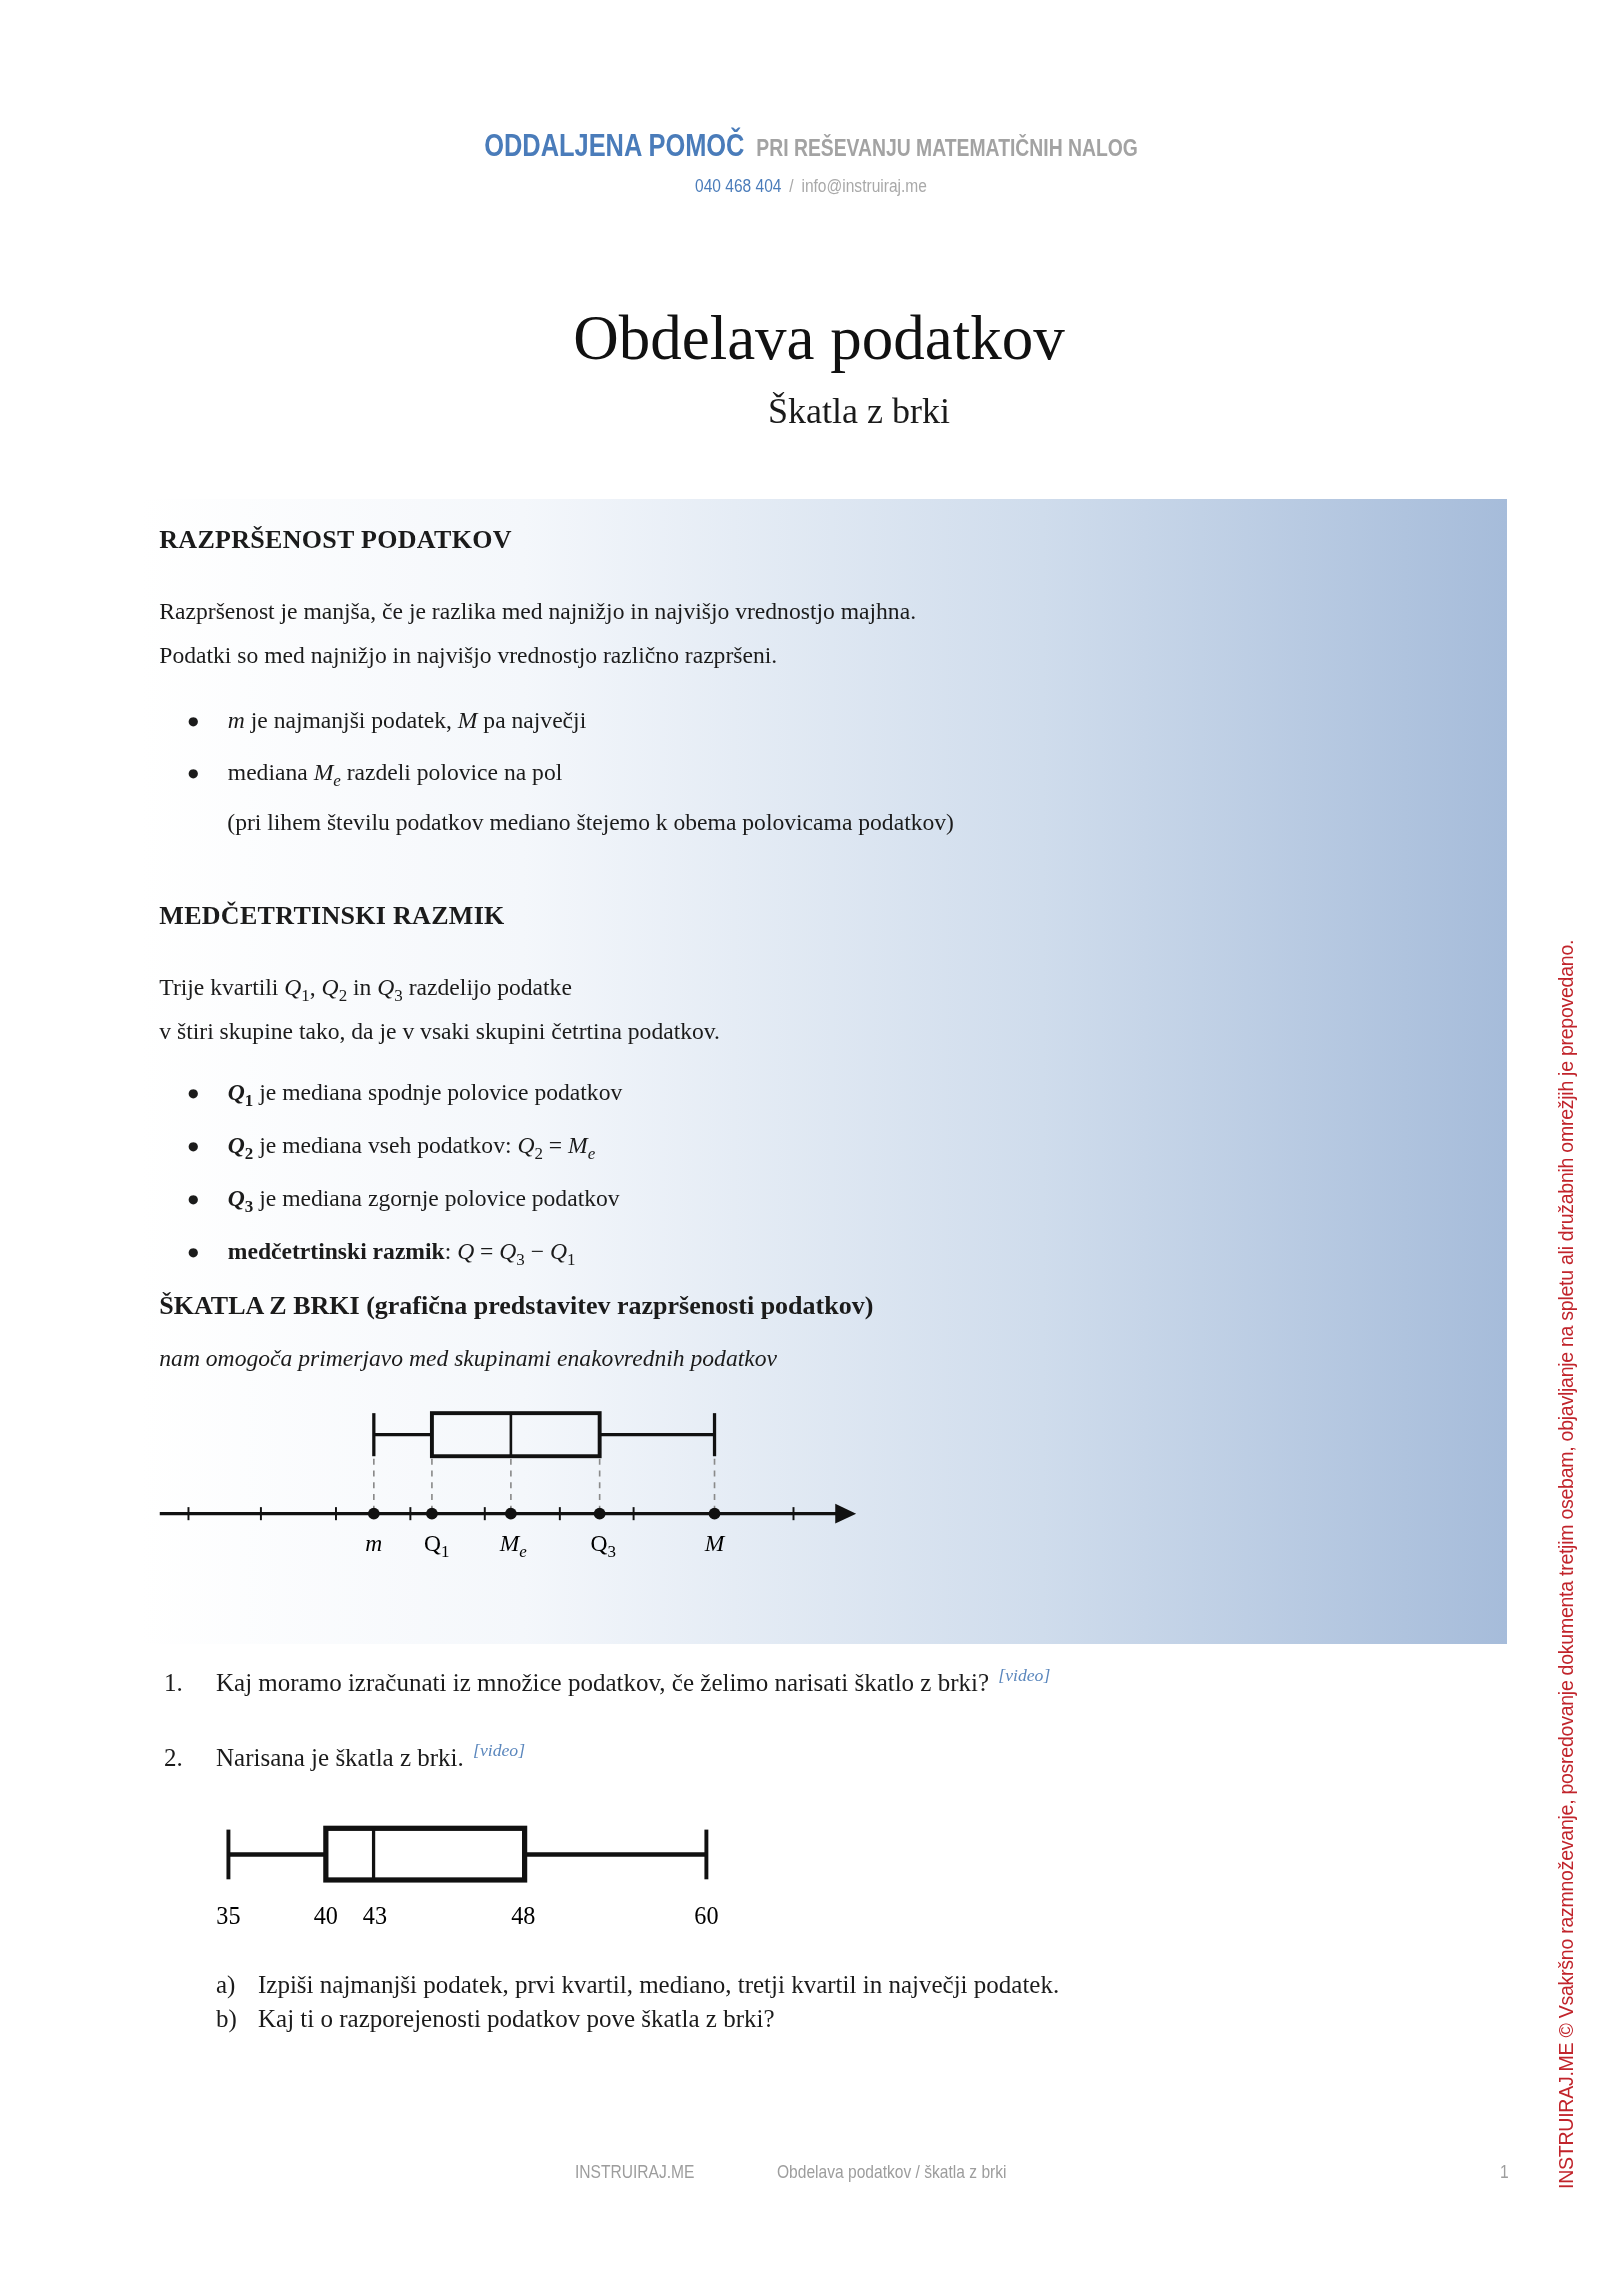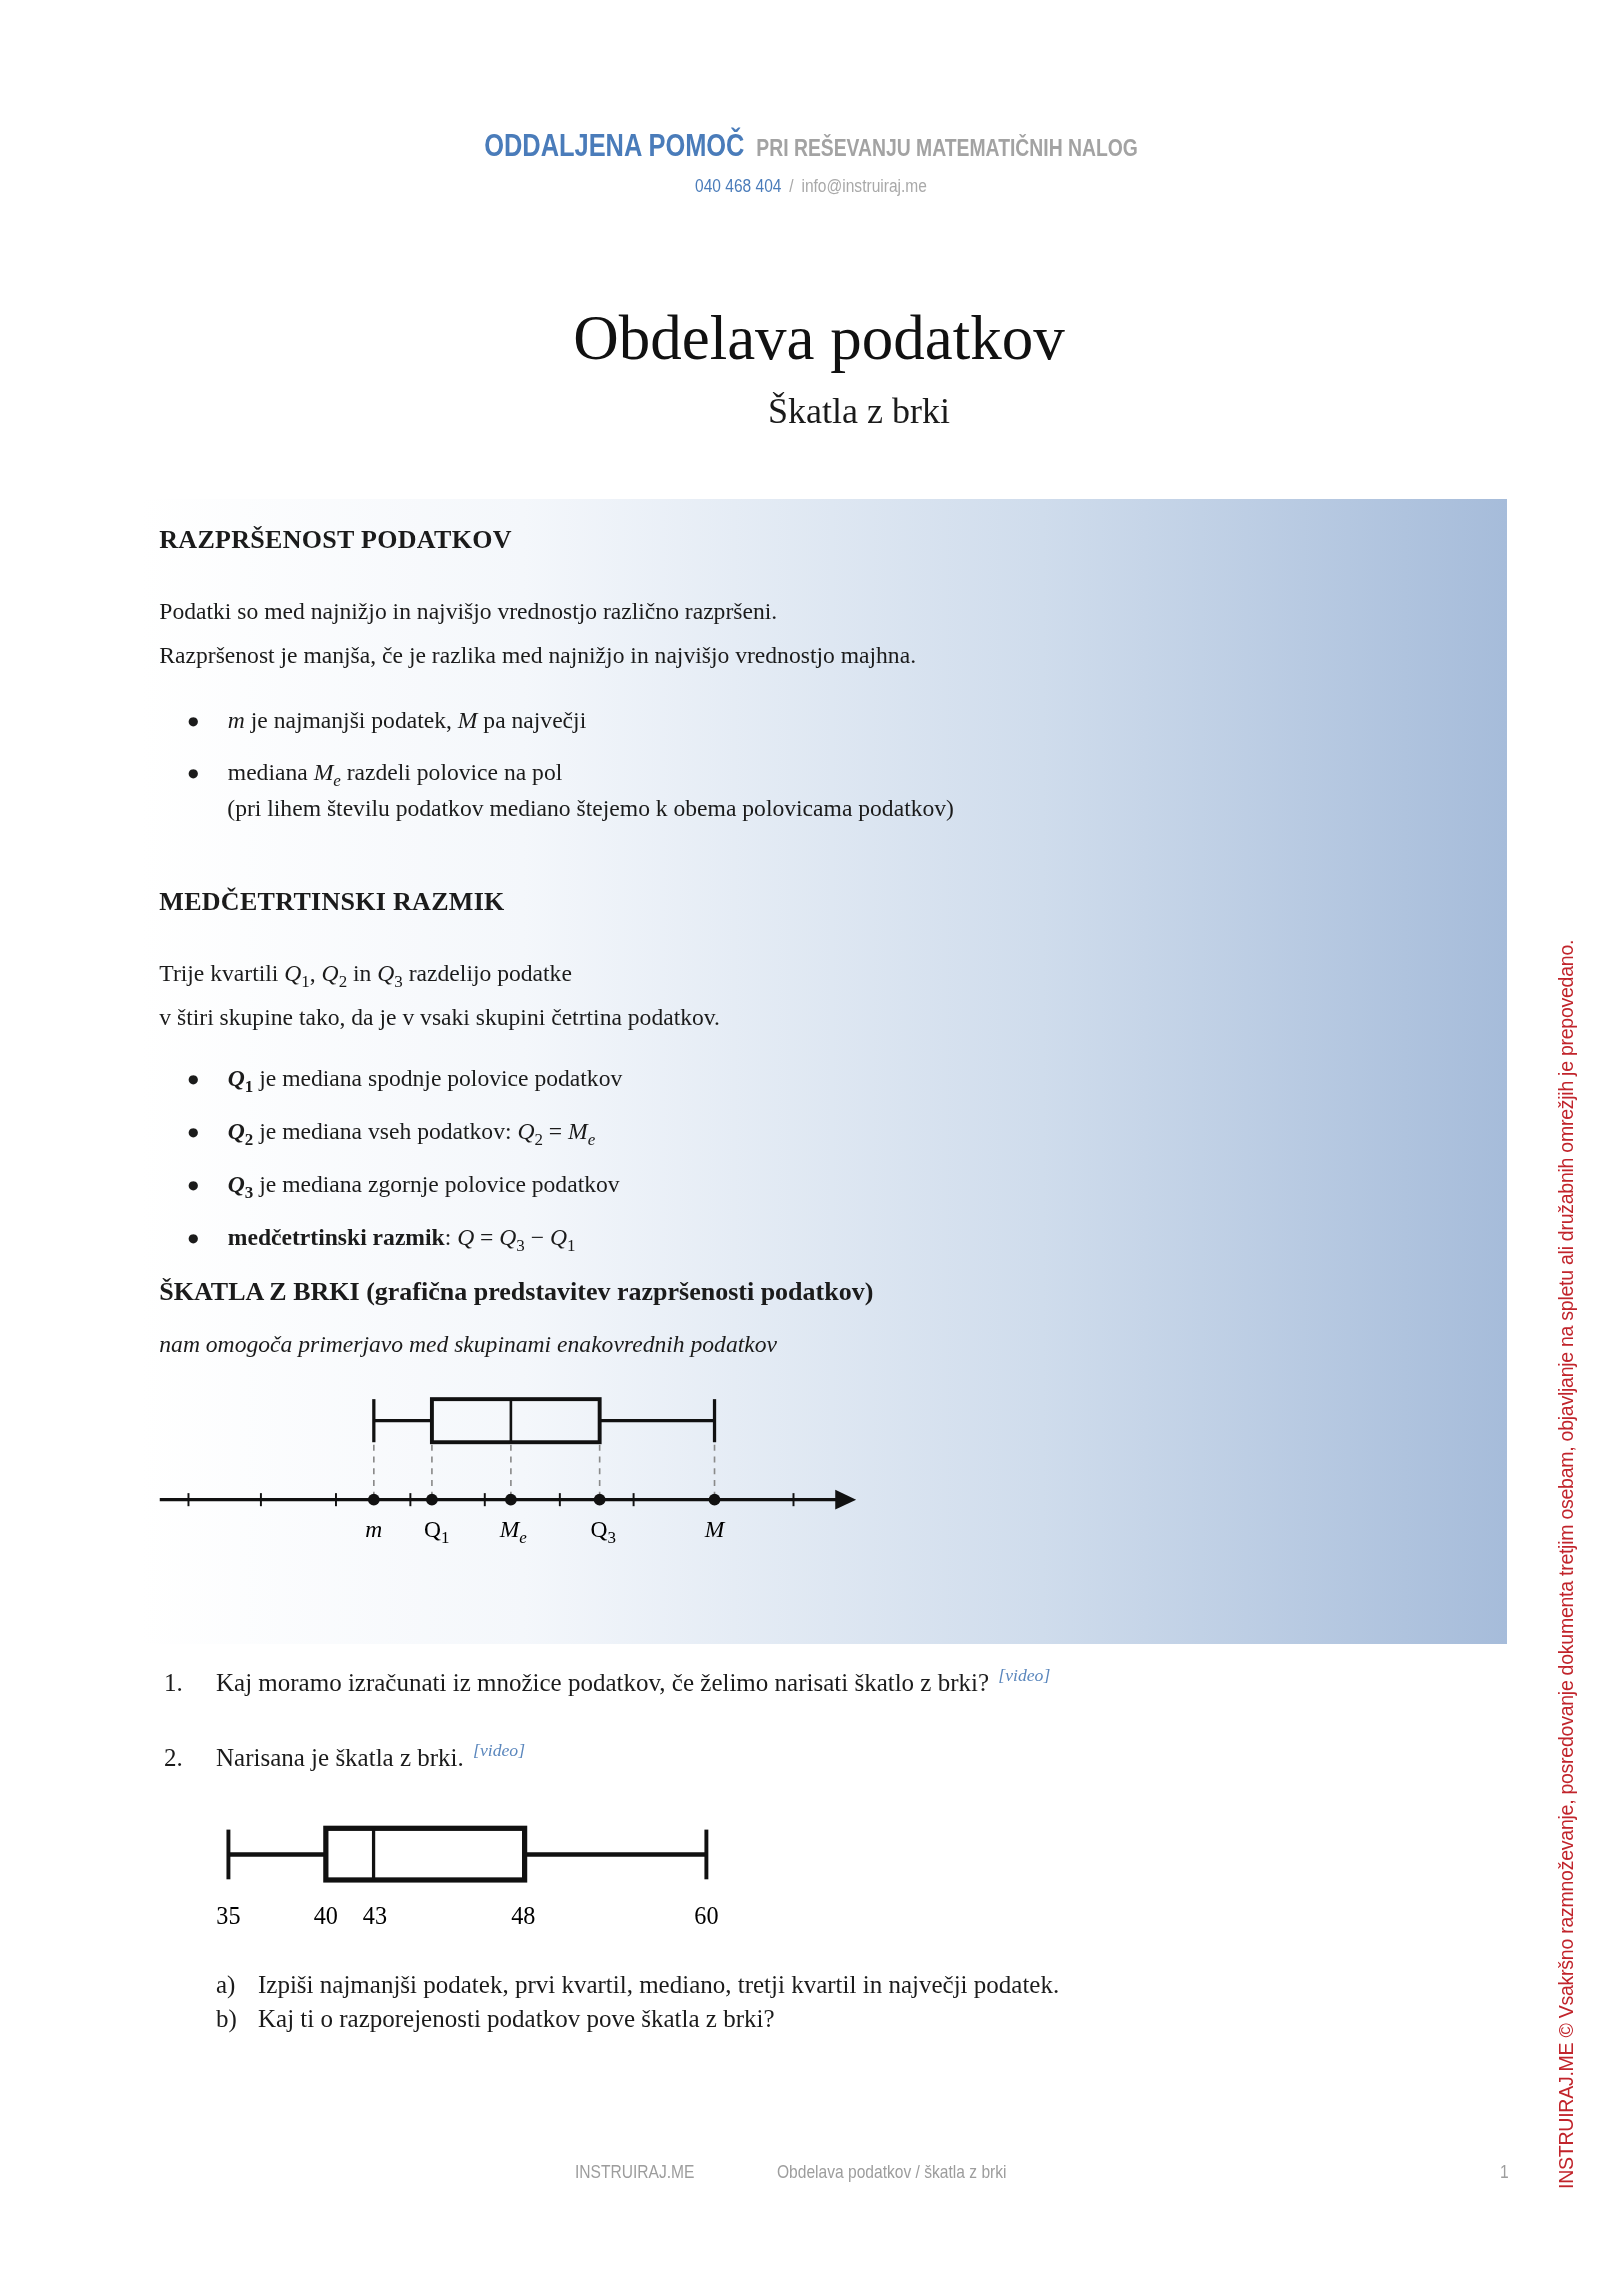--- a/index.html
+++ b/index.html
@@ -24,21 +24,21 @@
 
   
   .panel{position:absolute;left:141px;top:499px;width:1366px;height:1145px;
          background:linear-gradient(90deg,#ffffff 0%,#f4f7fb 28%,#cfdcec 66%,#a6bcda 100%);}
   .panel-inner{padding:26px 39px 0 18.3px;font-size:23.6px;}
   .sec-h{font-size:26px;font-weight:bold;letter-spacing:0.3px;margin:0;}
   .sec-h.mt{margin-top:58px;}
   .pgroup{margin-top:34px;line-height:44px;}
   .bullet{display:flex;margin-left:27.5px;align-items:baseline;}
   .bullet .dot{flex:none;width:41px;font-size:21.6px;}
-  .note{margin-left:68px;margin-top:2px;line-height:41px;}
+  .note{margin-left:68px;margin-top:16px;line-height:41px;}
   .mt46{margin-top:30px;}  .mt40{margin-top:26px;}  .mt38{margin-top:25px;}
   .math{font-style:italic;}
   .bmath{font-style:italic;font-weight:bold;}
   sub{font-size:17px;line-height:0;}
   .skatla-h{font-size:26px;font-weight:bold;margin-top:26px;}
   .skatla-sub{margin-top:23.6px;font-style:italic;}
   svg text{font-family:"Liberation Serif",serif;}
 
   
   .diagram1{margin-top:17px;margin-left:-2px;display:block;}
@@ -82,22 +82,22 @@
 
   <div class="doc-title">Obdelava podatkov</div>
   <div class="doc-subtitle">Škatla z brki</div>
 
   <div class="panel">
     <div class="panel-inner">
 
       <div class="sec-h">RAZPRŠENOST PODATKOV</div>
 
       <div class="pgroup">
+        <div>Razpršenost je manjša, če je razlika med najnižjo in najvišjo vrednostjo majhna.</div>
         <div>Podatki so med najnižjo in najvišjo vrednostjo različno razpršeni.</div>
-        <div>Razpršenost je manjša, če je razlika med najnižjo in najvišjo vrednostjo majhna.</div>
       </div>
 
       <div class="bullet mt46">
         <span class="dot">●</span>
         <span><span class="math">m</span><span> je najmanjši podatek, </span><span class="math">M</span><span> pa največji</span></span>
       </div>
 
       <div class="bullet mt38">
         <span class="dot">●</span>
         <span><span>mediana </span><span class="math">M</span><sub class="math">e</sub><span> razdeli polovice na pol</span></span>

